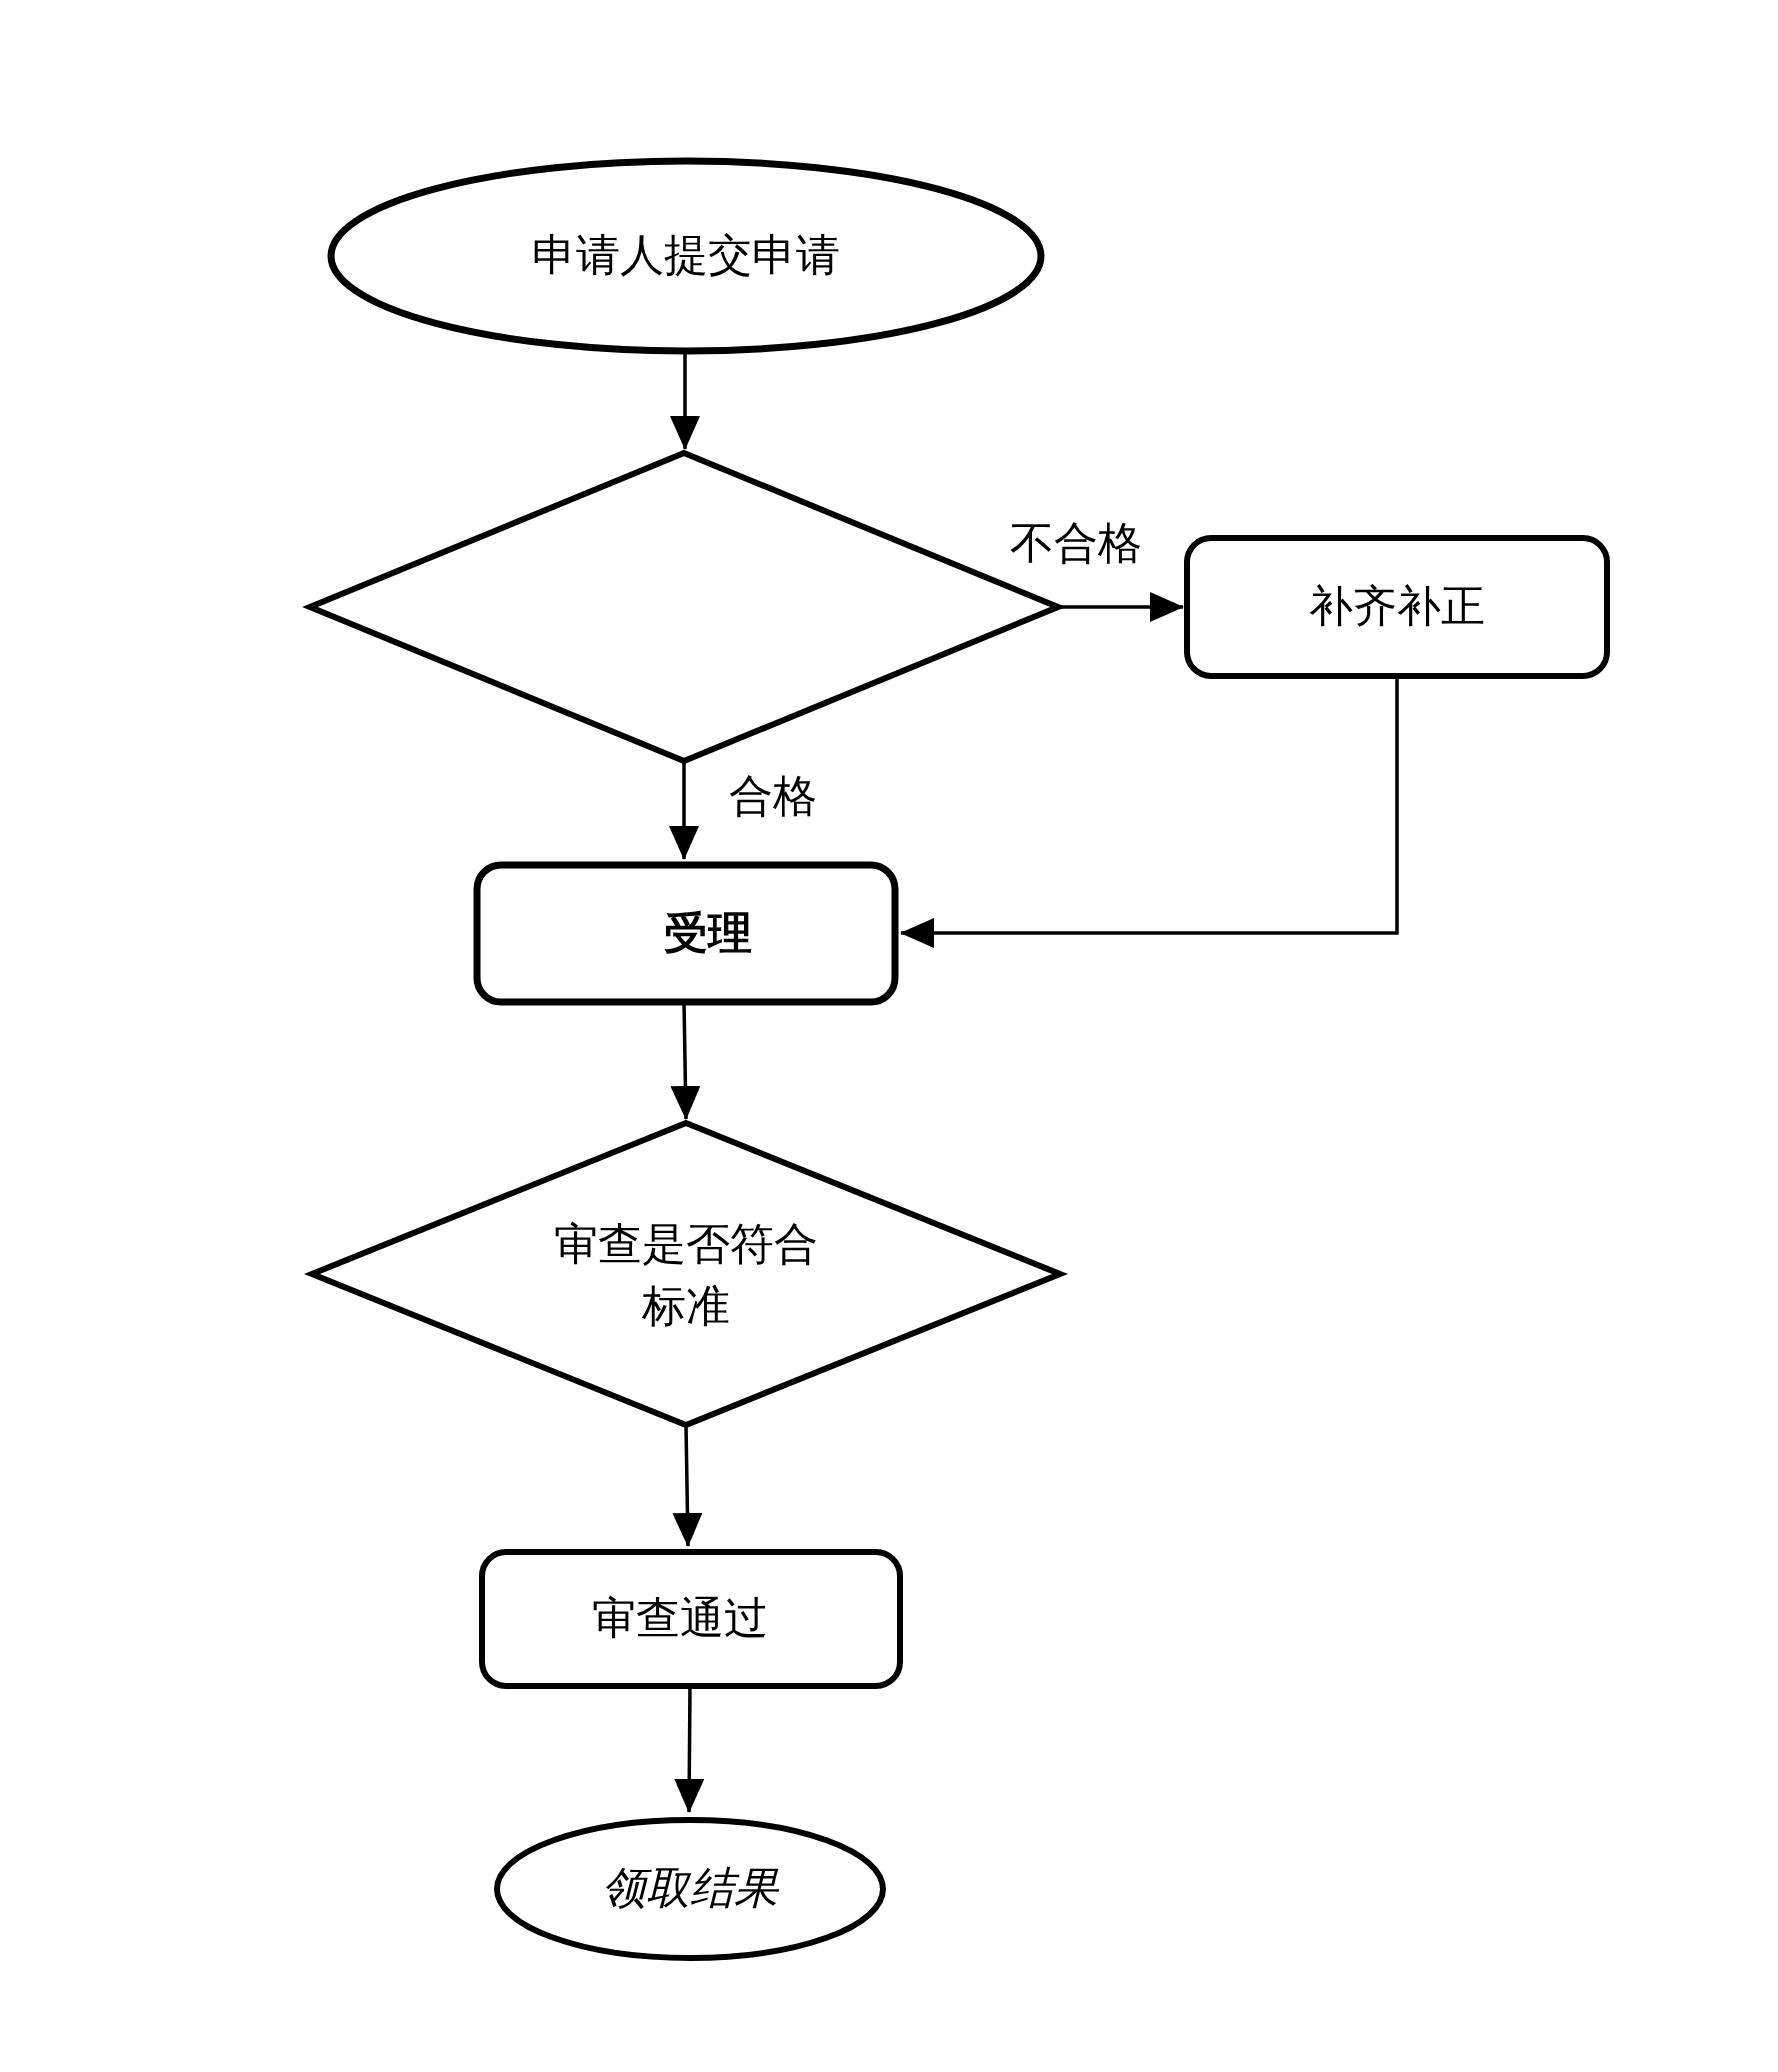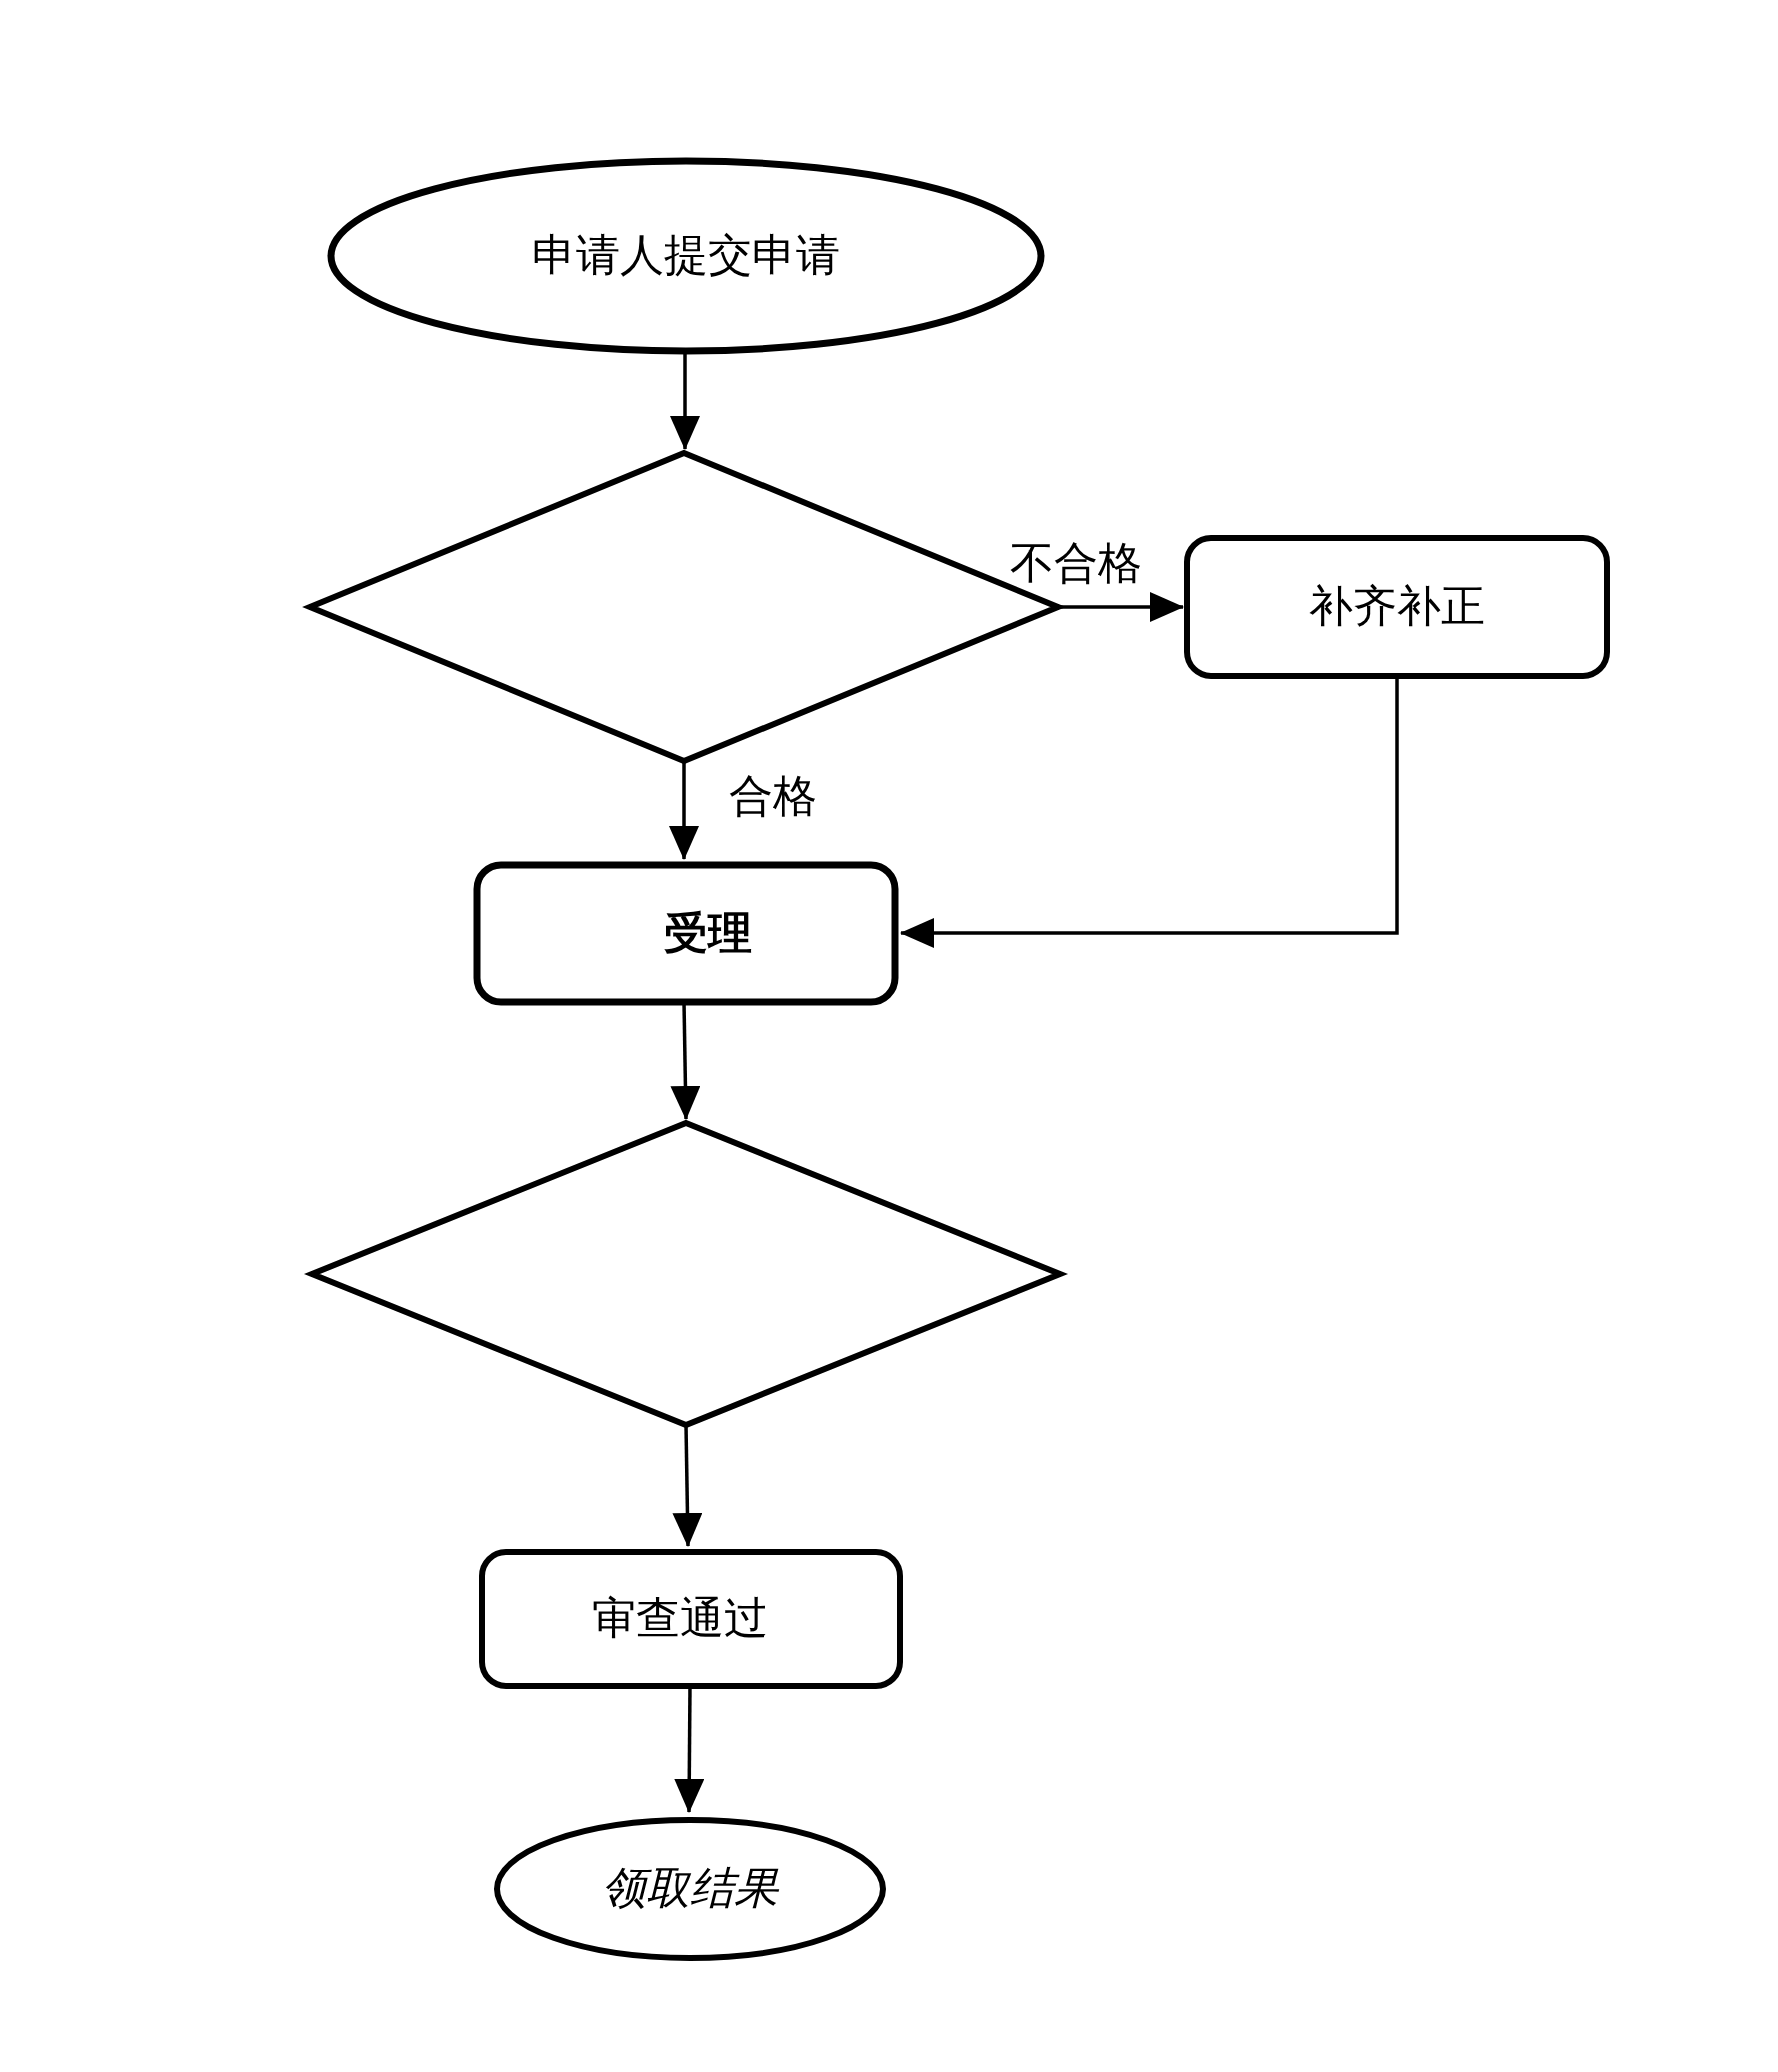--- a/index.html
+++ b/index.html
@@ -62,26 +62,30 @@
     <polygon class="shape" points="686,1123 1060,1274 686,1425 312,1274" stroke-width="6"></polygon>
 
     <rect class="shape" x="482" y="1552" width="418" height="134" rx="24" ry="24" stroke-width="6"></rect>
 
     <ellipse class="shape" cx="690" cy="1889" rx="193" ry="69" stroke-width="6"></ellipse>
   </svg>
 
   <div class="label" style="left:686px;top:256px;">申请人提交申请</div>
 
 
-  <div class="label" style="left:1076px;top:564px;">不合格</div>
+  <div class="label" style="left:1076px;top:544px;">不合格</div>
 
   <div class="label" style="left:1397px;top:607px;text-align:right;">补齐补正</div>
 
   <div class="label" style="left:773px;top:797px;">合格</div>
 
   <div class="label" style="left:708px;top:934px;font-weight:bold;">受理</div>
 
+  <div class="label two-line" style="left:686px;top:1276px;">
+    <span class="line">审查是否符合</span>
+    <span class="line">标准</span>
+  </div>
 
   <div class="label" style="left:680px;top:1619px;">审查通过</div>
 
   <div class="label" style="left:690px;top:1889px;font-style:italic;">领取结果</div>
 
 </div>
 
 </body></html>

